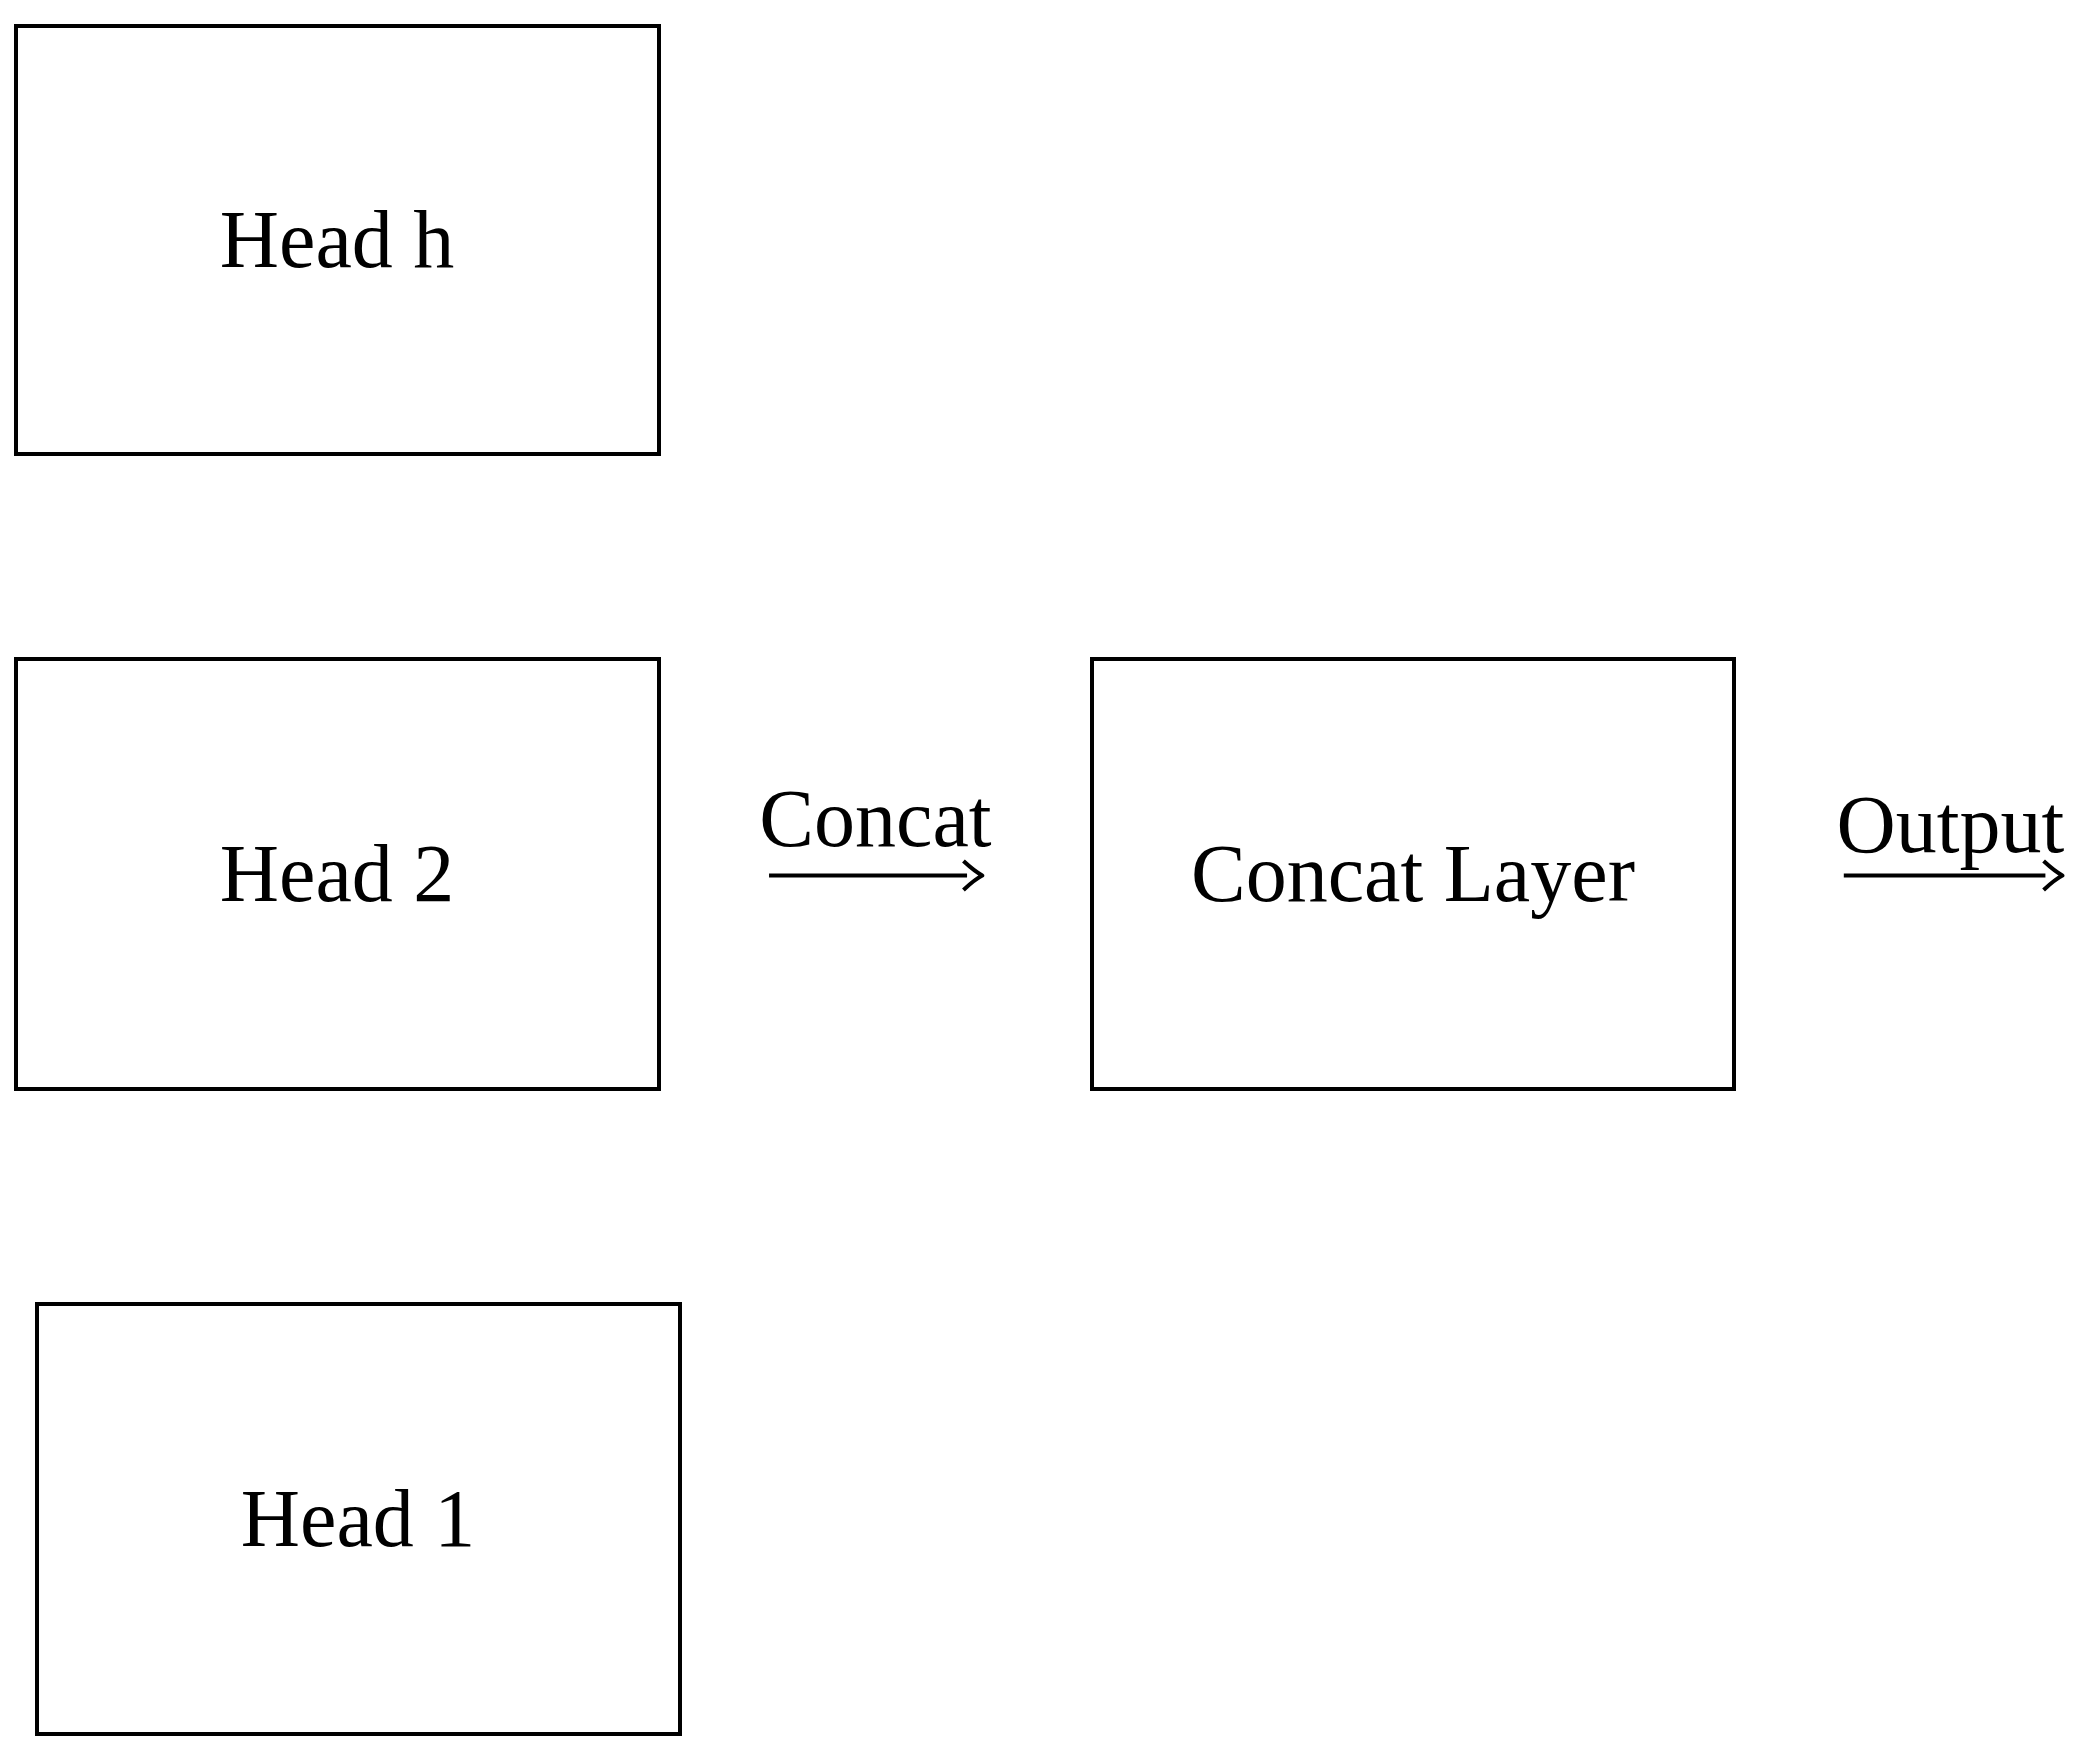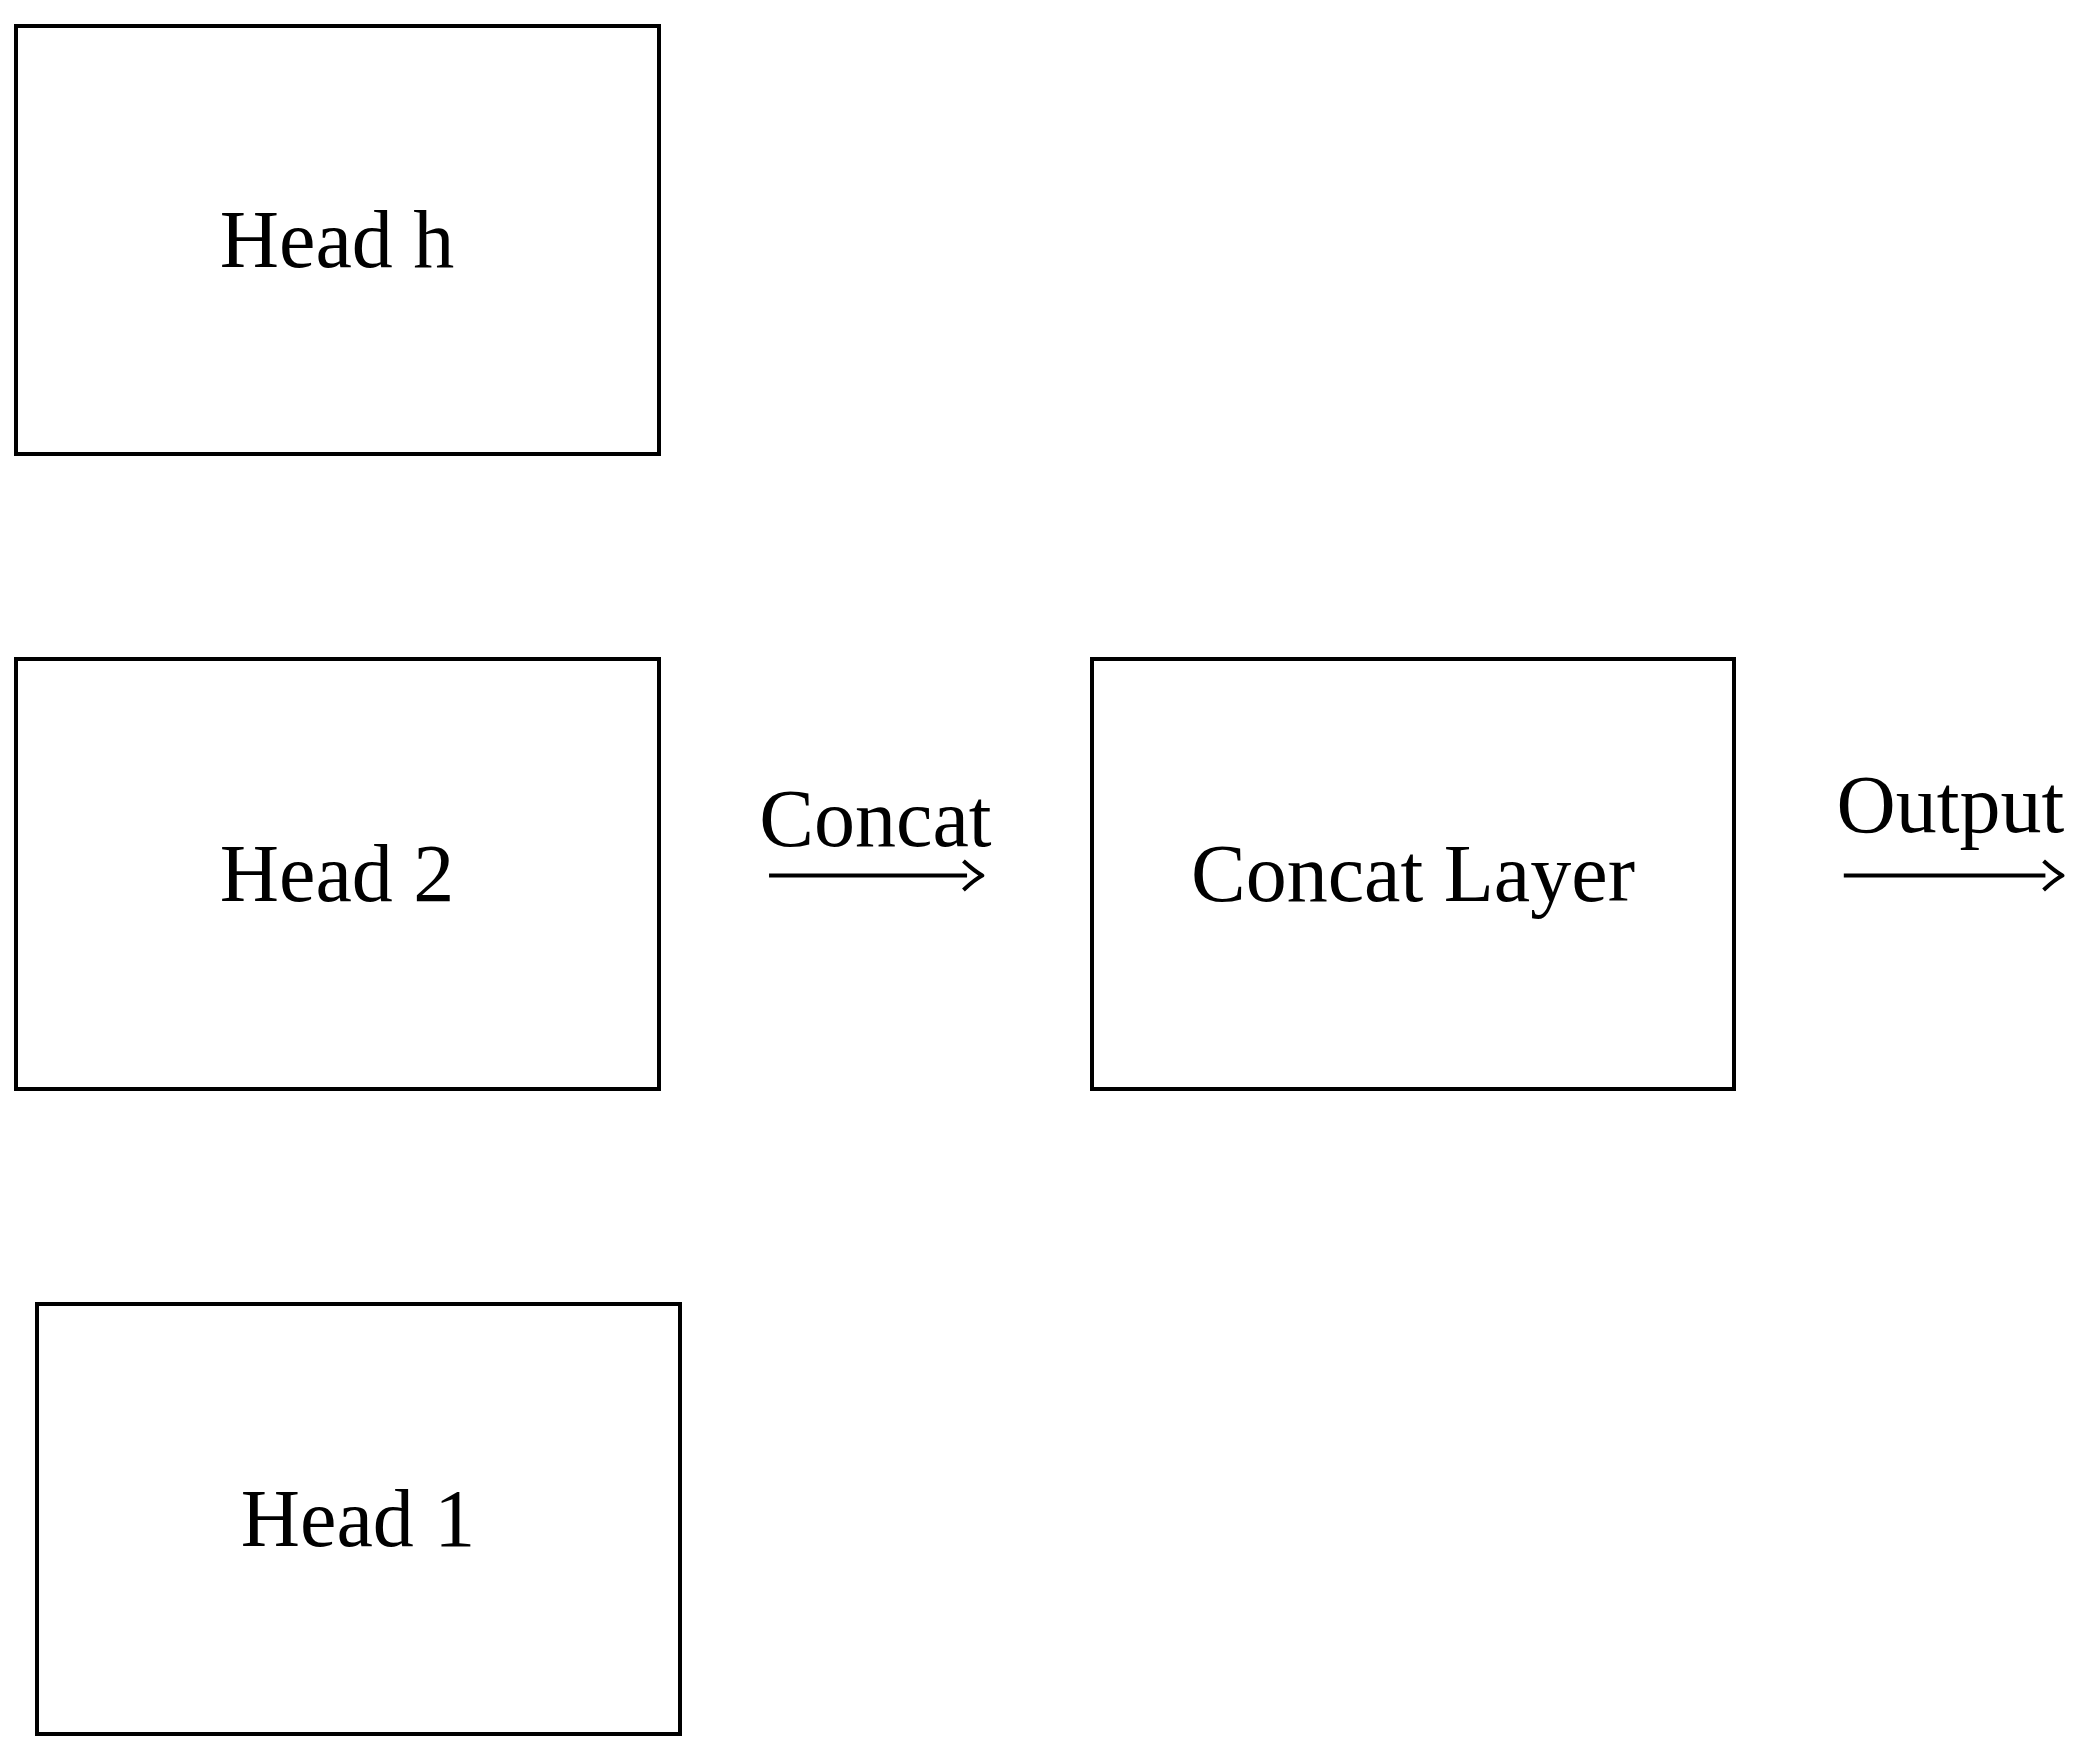--- a/index.html
+++ b/index.html
@@ -38,21 +38,21 @@
 
   .arrow-label {
     position: absolute;
     font-size: 82px;
     line-height: 1;
     text-align: center;
     color: #000000;
     white-space: nowrap;
   }
   .label-concat { left: 748px;  top: 778px; width: 255px; text-align: center; }
-  .label-output { left: 1823px; top: 764px; width: 255px; }
+  .label-output { left: 1823px; top: 784px; width: 255px; }
 
   .arrow-svg {
     position: absolute;
     overflow: visible;
   }
   .arrow-concat { left: 766px;  top: 853px; width: 223px; height: 45px; }
   .arrow-output { left: 1841px; top: 853px; width: 227px; height: 45px; }
 
   .arrow-svg line,
   .arrow-svg path {

